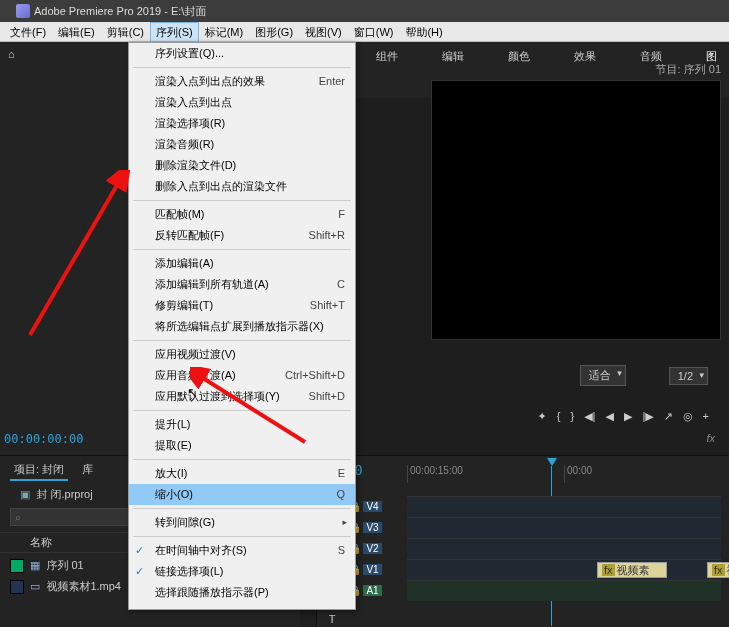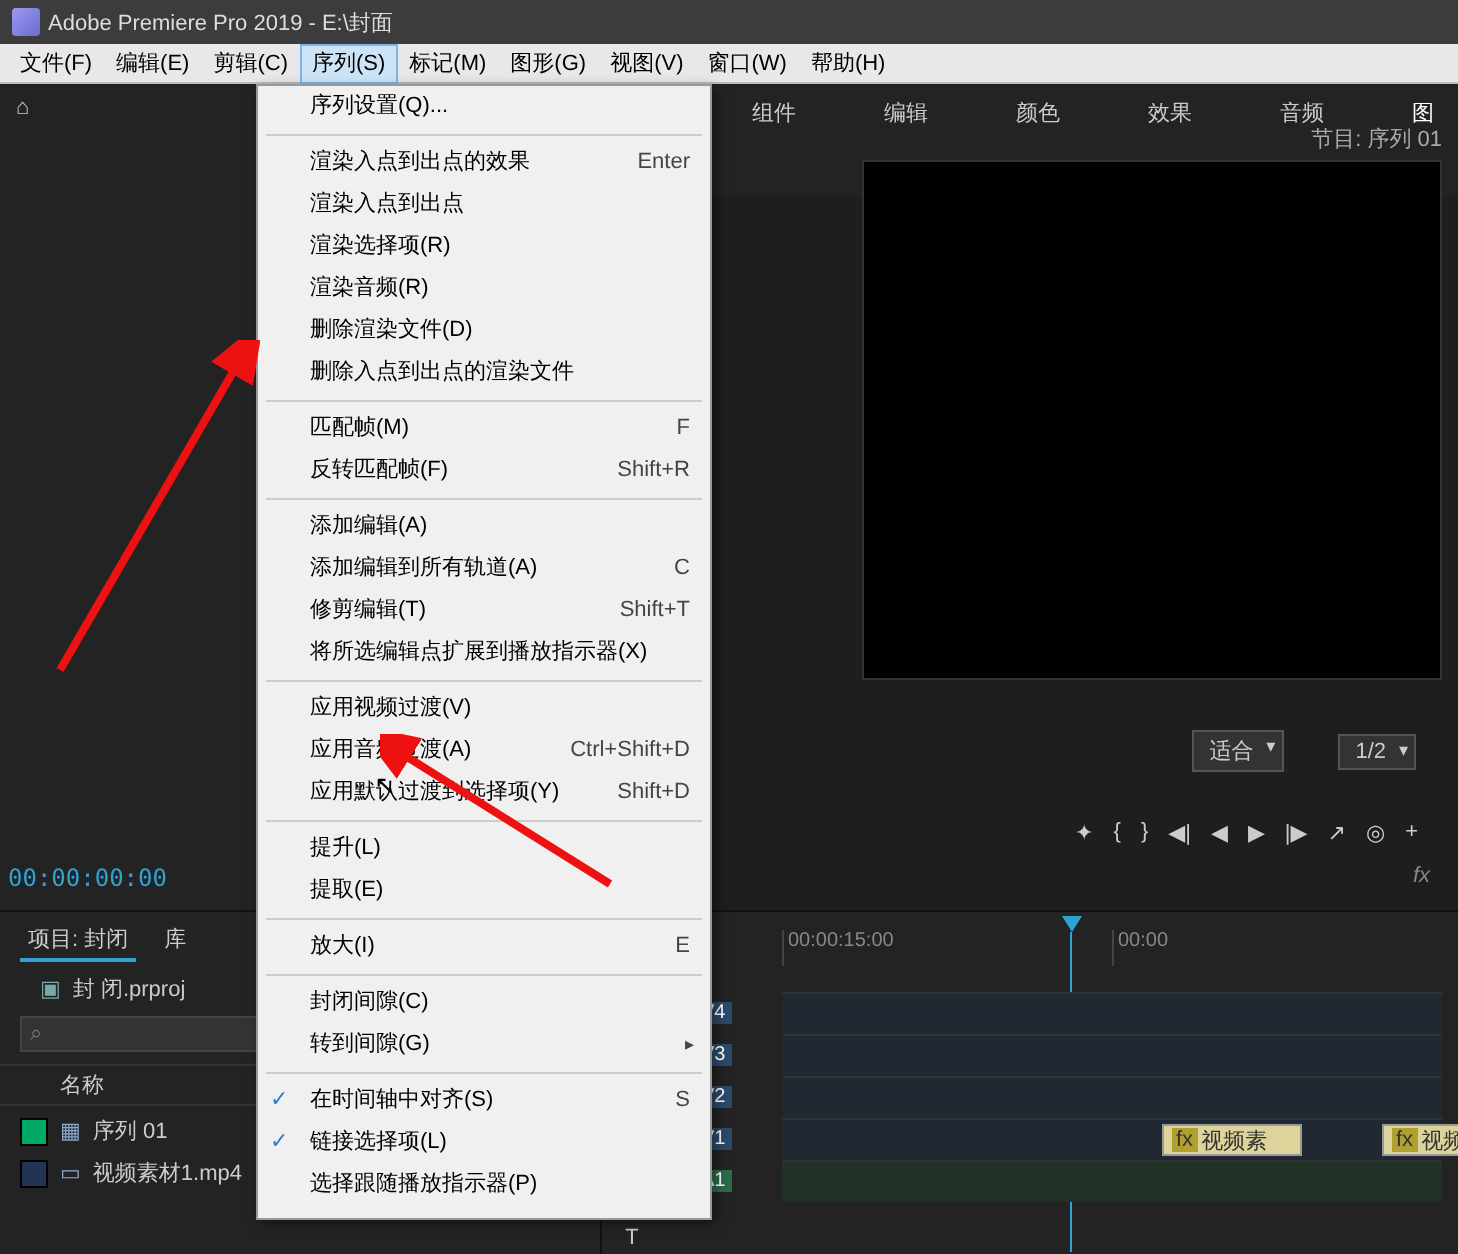--- a/index.html
+++ b/index.html
@@ -1,17 +1,17 @@
 <!DOCTYPE html>
 <html><head>
 <meta charset="utf-8">
 <style>
 *{box-sizing:border-box;margin:0;padding:0;font-family:"Microsoft YaHei",Arial,sans-serif;font-size:11px;user-select:none}
 body{background:#1e1e1e;color:#ccc;width:729px;height:627px;overflow:hidden;position:relative}
-.titlebar{background:#3c3c3c;height:22px;display:flex;align-items:center;padding:0 6px;color:#ddd;font-size:12px;gap:4px}
+.titlebar{background:#3c3c3c;height:22px;display:flex;align-items:center;padding:0 16px;color:#ddd;font-size:12px;gap:4px}
 .titlebar .logo{width:14px;height:14px;background:linear-gradient(135deg,#9a9af0,#6b6bd0);border-radius:2px}
 .menubar{background:#e8e8e8;height:20px;display:flex;align-items:center;padding:0 4px;color:#000;border-bottom:1px solid #bbb}
 .menubar .mi{padding:12px 6px;line-height:20px;cursor:default}
 .menubar .mi.hl{background:#cde4f7;border:1px solid #7ab7e8;padding:0 5px;line-height:18px}
 .tabbar{background:#232323;height:28px;display:flex;align-items:center;padding:0 8px;gap:22px}
 .tabbar .home{width:16px;height:16px;color:#ccc}
 .tabbar .spacer{flex:1}
 .tabbar .tab{color:#ccc;padding:2px 4px}
 .tabbar .tab.last{color:#fff}
 .source-row{background:#232323;height:28px;display:flex;align-items:center;gap:4px;padding:0 10px;color:#aaa}
@@ -36,21 +36,21 @@
 .dropdown .it .sc{margin-left:auto;color:#444}
 .dropdown .it.hl{background:#91c9f7}
 .dropdown .it.sub::after{content:"▸";position:absolute;right:8px;color:#444;font-size:9px}
 .dropdown .it .chk{position:absolute;left:6px;color:#2a7ad0}
 .dropdown .sep{height:1px;background:#ccc;margin:3px 4px}
 .monitor{position:absolute;right:8px;top:80px;width:290px;height:260px;background:#000;border:1px solid #333}
 .monitor-top{position:absolute;right:8px;top:62px;color:#aaa;display:flex;gap:10px;align-items:center}
 .monitor-controls{position:absolute;right:20px;top:365px;display:flex;align-items:center;gap:1px;color:#ccc}
 .monitor-controls .sel{background:#333;border:1px solid #555;padding:2px 14px 2px 8px;position:relative}
 .monitor-controls .sel::after{content:"▾";position:absolute;right:3px;font-size:9px}
-.timeline{position:absolute;left:300px;top:455px;right:0;height:172px;background:#232323;border-top:1px solid #111;border-left:1px solid #111}
+.timeline{position:absolute;left:316px;top:455px;right:0;height:172px;background:#232323;border-top:1px solid #111;border-left:1px solid #111}
 .timeline .tc{color:#2ea3d6;font-family:monospace;font-size:14px;padding:6px 12px}
 .timeline .ruler{position:absolute;top:4px;left:90px;right:8px;height:28px;display:flex;align-items:center}
 .timeline .ruler .tick{flex:1;text-align:left;color:#888;font-size:10px;border-left:1px solid #444;padding-left:2px;height:18px}
 .timeline .ruler .playhead{position:absolute;left:140px;top:-2px;width:0;height:0;border-left:5px solid transparent;border-right:5px solid transparent;border-top:8px solid #2ea3d6}
 .timeline .ruler .playline{position:absolute;left:144px;top:6px;width:1px;height:160px;background:#2ea3d6}
 .timeline .toolcol{position:absolute;left:0;top:30px;width:30px;display:flex;flex-direction:column;gap:6px;align-items:center;padding-top:4px}
 .timeline .toolcol .tl{width:18px;height:18px;display:flex;align-items:center;justify-content:center;color:#ccc}
 .timeline .trackhdr{position:absolute;left:32px;top:40px;width:56px}
 .timeline .trackhdr .th{height:21px;display:flex;align-items:center;gap:2px;color:#aaa}
 .timeline .trackhdr .th .lock{font-size:10px}
@@ -175,24 +175,25 @@
       <span>提升(L)</span>
     </div>
     <div class="it">
       <span>提取(E)</span>
     </div>
     <div class="sep"></div>
     <div class="it">
       <span>放大(I)</span>
       <span class="sc">E</span>
     </div>
-    <div class="sep"></div>
-    <div class="it">
-      <span>封闭间隙(C)</span>
-    </div>
+    <div class="it hl">
+      <span>缩小(O)</span>
+      <span class="sc">Q</span>
+    </div>
+    <div class="sep"></div>
     <div class="it sub">
       <span>转到间隙(G)</span>
     </div>
     <div class="sep"></div>
     <div class="it">
       <span class="chk">✓</span>
       <span>在时间轴中对齐(S)</span>
       <span class="sc">S</span>
     </div>
     <div class="it">
@@ -225,21 +226,21 @@
 
 <span class="cursor">↖</span>
 
 <div class="monitor-top">
   <span>节目: 序列 01</span>
 </div>
 <div class="monitor"></div>
 
 <div class="monitor-controls">
   <span class="sel">适合</span>
-  <span class="sel" style="margin-left:26px">1/2</span>
+  <span class="sel" style="margin-left:42px">1/2</span>
   <span style="flex:1"></span>
 </div>
 <div style="position:absolute;right:20px;top:410px;display:flex;gap:10px;color:#ccc">
   <span>✦</span>
   <span>{</span>
   <span>}</span>
   <span>◀|</span>
   <span>◀</span>
   <span>▶</span>
   <span>|▶</span>

